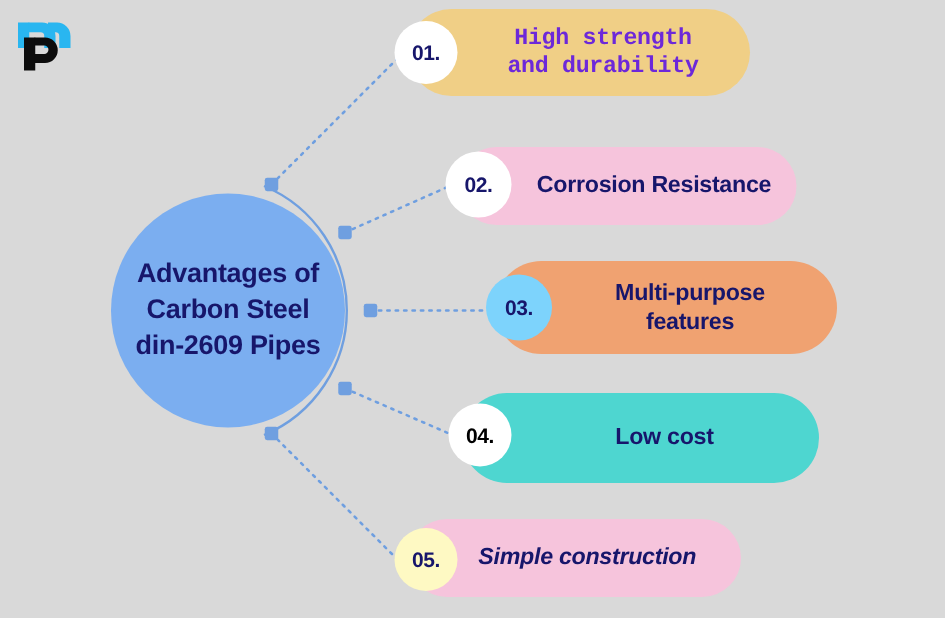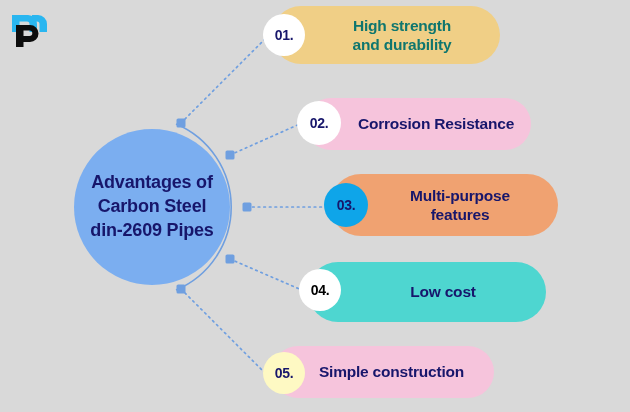--- a/index.html
+++ b/index.html
@@ -98,21 +98,21 @@
   #pill-1 { left: 272px; top: 6px;   width: 228px; height: 58px; }
   #pill-2 { left: 305px; top: 98px;  width: 226px; height: 52px; }
   #pill-3 { left: 330px; top: 174px; width: 228px; height: 62px; }
   #pill-4 { left: 308px; top: 262px; width: 238px; height: 60px; }
   #pill-5 { left: 272px; top: 346px; width: 222px; height: 52px; }
 
   #pill-1 .pill-label { padding-left: 42px; padding-right: 10px; }
   #pill-2 .pill-label { padding-left: 44px; padding-right: 8px; }
   #pill-3 .pill-label { padding-left: 42px; padding-right: 10px; }
   #pill-4 .pill-label { padding-left: 40px; padding-right: 8px; }
-  #pill-5 .pill-label { padding-left: 40px; padding-right: 23px; }
+  #pill-5 .pill-label { padding-left: 40px; padding-right: 23px; font-style: italic; }
 
   #badge-1 { left: 263px; top: 14px;  width: 42px; height: 42px; }
   #badge-2 { left: 297px; top: 101px; width: 44px; height: 44px; }
   #badge-3 { left: 324px; top: 183px; width: 44px; height: 44px; }
   #badge-4 { left: 299px; top: 269px; width: 42px; height: 42px; }
   #badge-5 { left: 263px; top: 352px; width: 42px; height: 42px; }
 </style>
 </head>
 <body style="background: rgb(217, 217, 217);">
 
@@ -151,35 +151,35 @@
     <rect x="176.5" y="284.5" width="9" height="9" rx="1.6" fill="#6f9fe0"></rect>
   </svg>
 
   <div id="hub" style="background: rgb(123, 174, 240);">
     <div id="hub-text" style="color: rgb(23, 22, 107);">Advantages of
 Carbon Steel
 din-2609 Pipes</div>
   </div>
 
   <div class="pill" id="pill-1" style="background: rgb(240, 207, 134);">
-    <div class="pill-label" style="color: #0f766e;">High strength
+    <div class="pill-label" style="color: #6d28d9; font-family: Liberation Mono, monospace;">High strength
 and durability</div>
   </div>
   <div class="badge" id="badge-1" style="background: rgb(255, 255, 255); color: rgb(23, 22, 107);">01.</div>
 
   <div class="pill" id="pill-2" style="background: rgb(246, 196, 220);">
     <div class="pill-label" style="color: rgb(23, 22, 107);">Corrosion Resistance</div>
   </div>
   <div class="badge" id="badge-2" style="background: rgb(255, 255, 255); color: rgb(23, 22, 107);">02.</div>
 
   <div class="pill" id="pill-3" style="background: rgb(240, 162, 113);">
     <div class="pill-label" style="color: rgb(23, 22, 107);">Multi-purpose
 features</div>
   </div>
-  <div class="badge" id="badge-3" style="background: #0ea5e9; color: rgb(23, 22, 107);">03.</div>
+  <div class="badge" id="badge-3" style="background: #7dd3fc; color: rgb(23, 22, 107);">03.</div>
 
   <div class="pill" id="pill-4" style="background: rgb(78, 214, 208);">
     <div class="pill-label" style="color: rgb(23, 22, 107);">Low cost</div>
   </div>
   <div class="badge" id="badge-4" style="background: rgb(255, 255, 255); color: #000000;">04.</div>
 
   <div class="pill" id="pill-5" style="background: rgb(246, 196, 220);">
     <div class="pill-label" style="color: rgb(23, 22, 107);">Simple construction</div>
   </div>
   <div class="badge" id="badge-5" style="background: #fef9c3; color: rgb(23, 22, 107);">05.</div>

